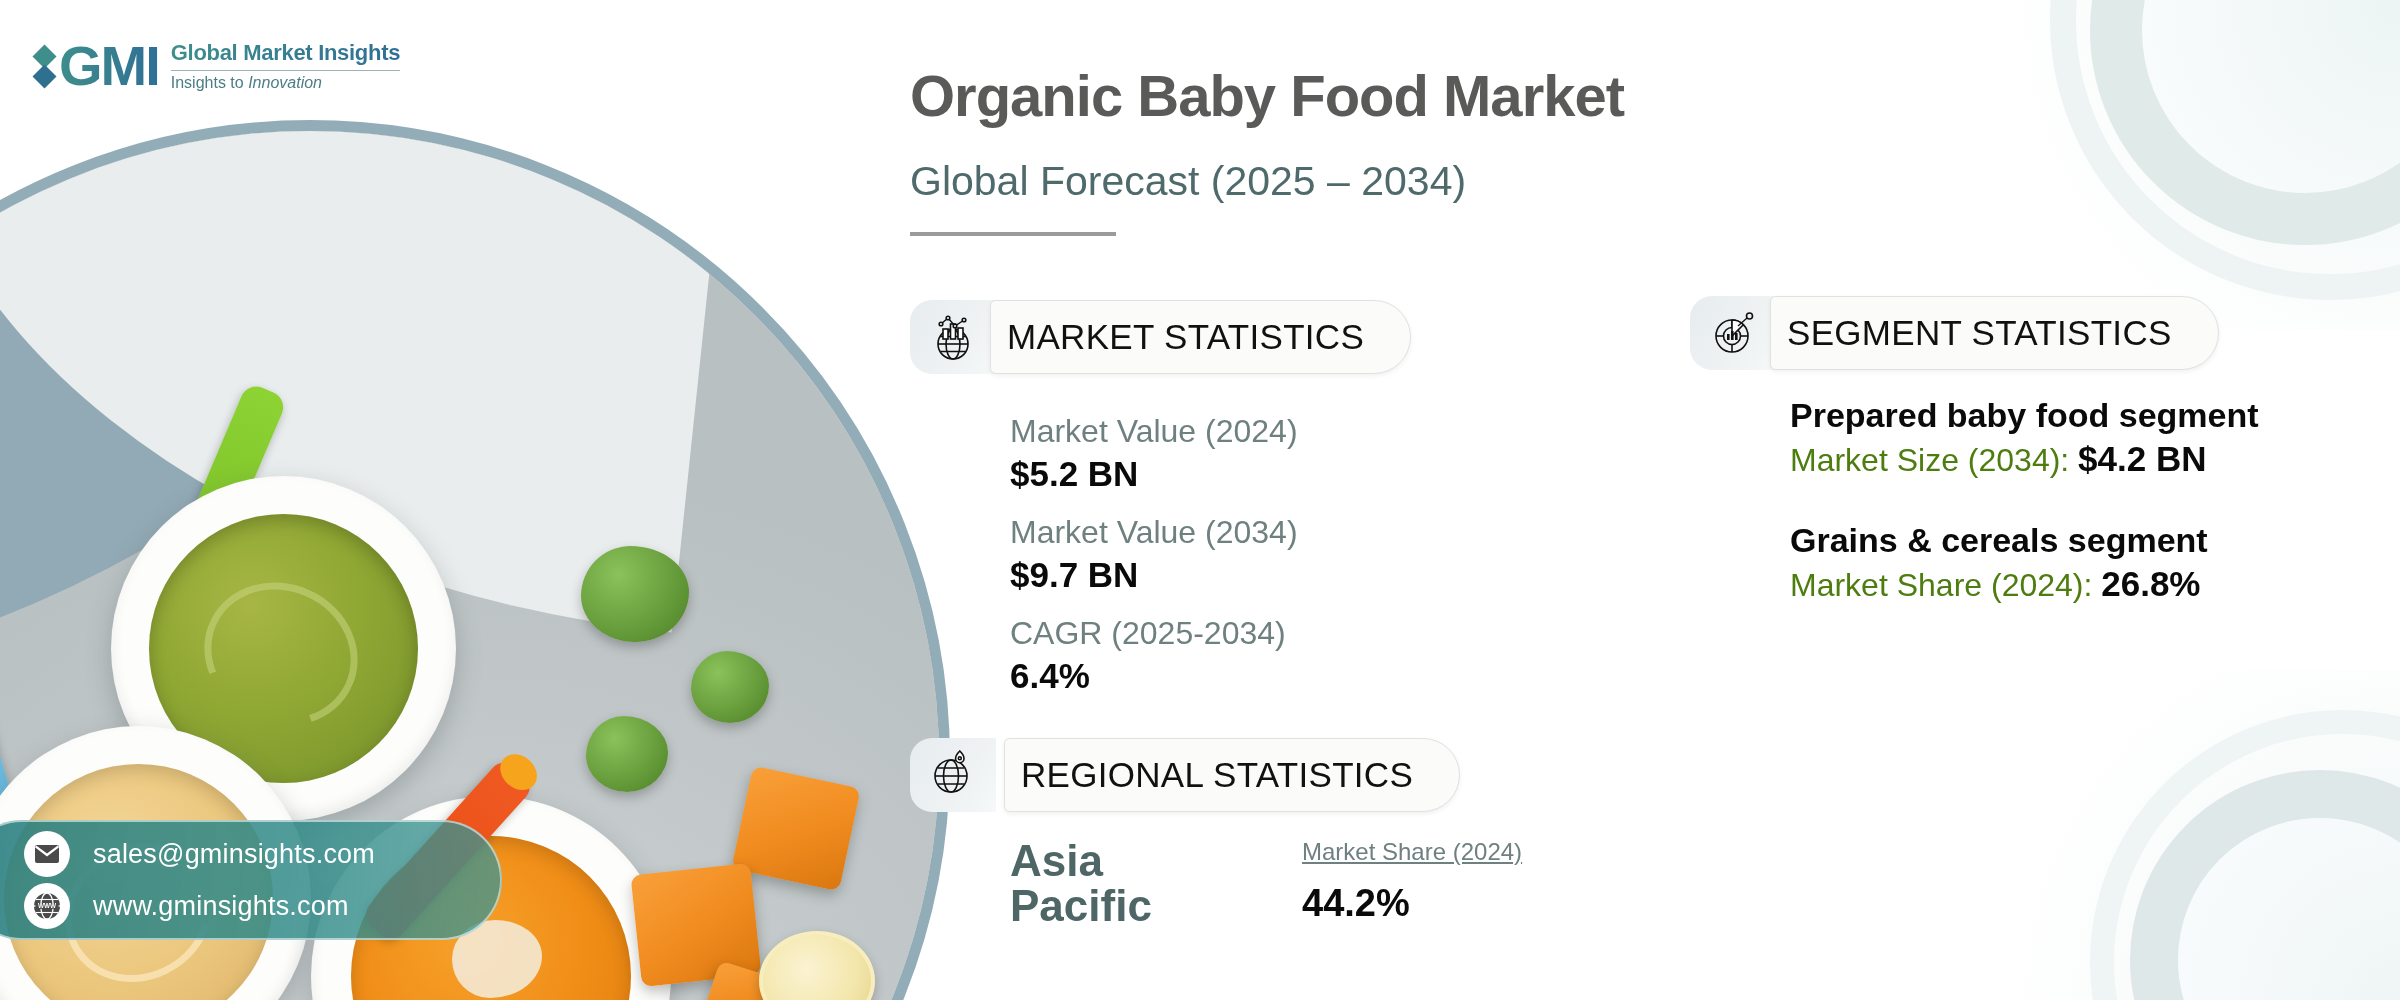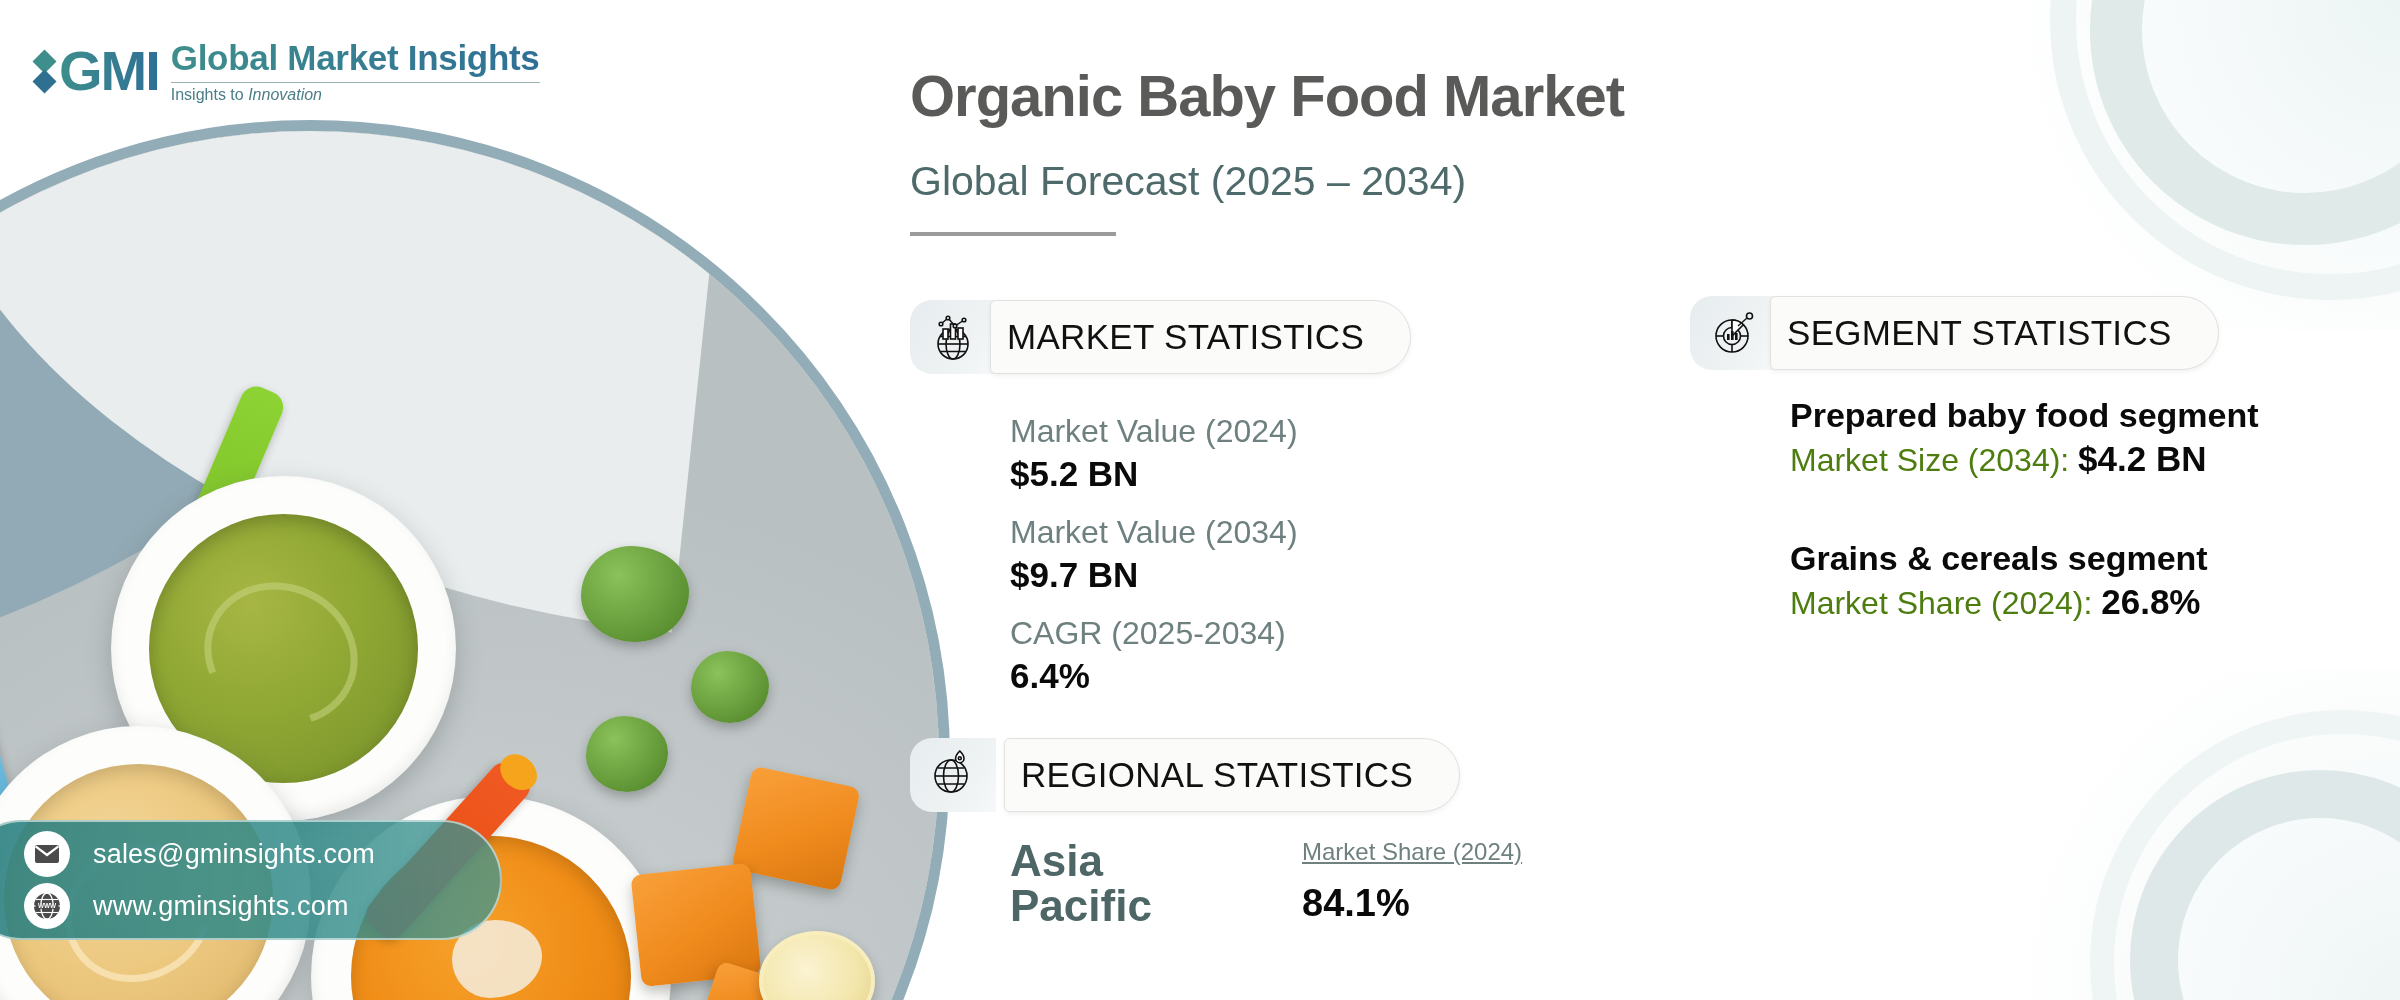--- a/index.html
+++ b/index.html
@@ -151,21 +151,21 @@
   .logo-gmi { display:flex; align-items:center; gap:6px; }
   .logo-diamonds { display:flex; flex-direction:column; gap:3px; }
   .dia { width:17px; height:17px; transform:rotate(45deg); }
   .dia-a { background:#3e8e8c; }
   .dia-b { background:#2f6f8f; }
   .logo-letters { font-size:56px; font-weight:bold; letter-spacing:-2px;
                   background:linear-gradient(90deg,#3e8e8c 0%, #2f6f96 100%);
                   -webkit-background-clip:text; background-clip:text; color:transparent;
                   font-family:"Liberation Sans", sans-serif; line-height:1; }
   .logo-right { display:flex; flex-direction:column; }
-  .logo-name { font-size:35px; font-weight:bold; letter-spacing:-.3px;
+  .logo-name { font-size:22px; font-weight:bold; letter-spacing:-.3px;
                background:linear-gradient(90deg,#3e8e8c 0%, #2f6f96 100%);
                -webkit-background-clip:text; background-clip:text; color:transparent; }
   .logo-rule { height:1px; background:#9ab3b5; margin:4px 0 3px; }
   .logo-tag { font-size:16px; color:#4b7d87; text-align:left; }
   .logo-tag i { font-style:italic; }
 
   
   .content { position:absolute; left:900px; top:0; width:1500px; height:1000px; }
 
   .title { font-size:58px; font-weight:bold; color:#5a5a58; letter-spacing:-1px;
@@ -194,21 +194,21 @@
   .badge-region  { left:10px;  top:738px;gap:14px; }
 
   .stat-label { font-size:32px; color:#6e807f; white-space:nowrap; }
   .stat-value { font-size:35px; font-weight:bold; color:#0a0a0a; white-space:nowrap; }
 
   .market-stats { position:absolute; left:110px; top:396px; display:flex; flex-direction:column;margin-top:17px; }
   .market-stats .grp { margin-bottom:20px; }
   .market-stats .grp:last-child { margin-bottom:0; }
   .market-stats .stat-label { margin-bottom:4px; }
 
-  .segment-stats { position:absolute; left:890px; top:396px; display:flex; flex-direction:column; gap:60px; }
+  .segment-stats { position:absolute; left:890px; top:396px; display:flex; flex-direction:column; gap:42px; }
   .seg-head { font-size:34px; font-weight:bold; color:#0a0a0a; white-space:nowrap; margin-bottom:4px; }
   .seg-line { white-space:nowrap; }
   .seg-line .k { font-size:32px; color:#4d7c0f; }
   .seg-line .v { font-size:35px; font-weight:bold; color:#0a0a0a; }
 
   .region-stats { position:absolute; left:110px; top:838px; display:flex; align-items:flex-start; gap:82px; }
   .region-name { font-size:44px; font-weight:bold; color:#4f6667; line-height:1.03; max-width:210px; }
   .region-share .stat-label { font-size:24px; margin-bottom:16px;text-decoration:underline; }
   .region-share .stat-value { font-size:38px; }
 </style>
@@ -392,17 +392,17 @@
         <circle cx="31.8" cy="8.2" r="1.5"></circle>
       </svg>
     </span>
     <span class="badge-label">REGIONAL STATISTICS</span>
   </div>
 
   <div class="region-stats">
     <div class="region-name">Asia Pacific</div>
     <div class="region-share">
       <div class="stat-label">Market Share (2024)</div>
-      <div class="stat-value">84.1%</div>
+      <div class="stat-value">44.2%</div>
     </div>
   </div>
 
 </div>
 
 </body></html>

